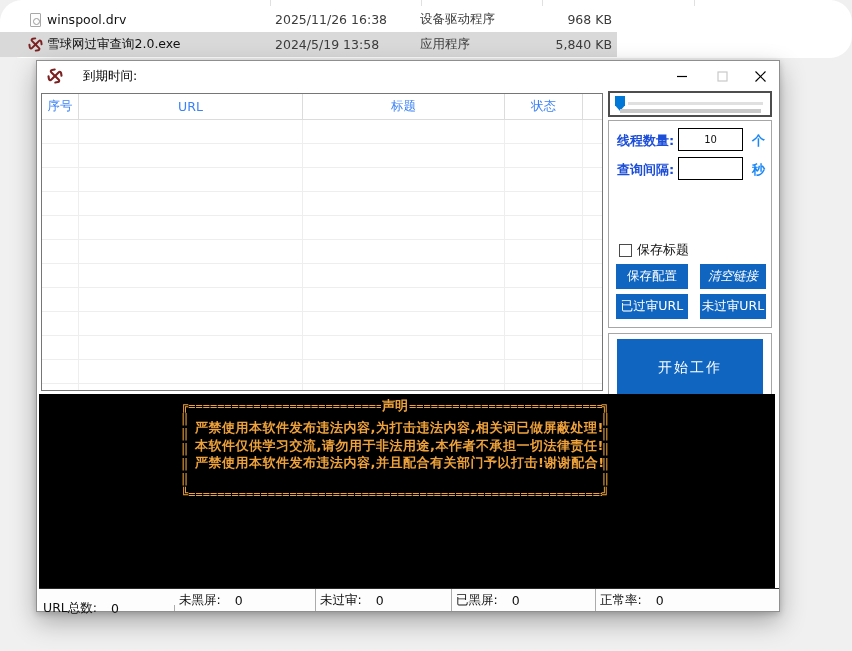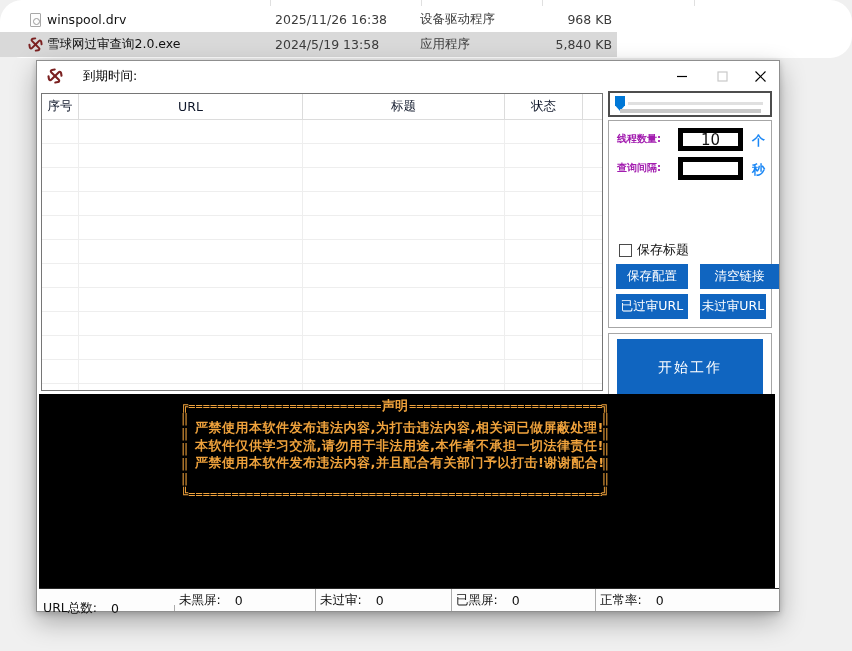--- a/index.html
+++ b/index.html
@@ -32,55 +32,55 @@
   #titlebar { left:0; top:0; width:100%; height:30px; background:#fff; display:flex; align-items:center; }
   #title-icon { position:absolute; left:10px; top:7px; width:16px; height:16px; }
   #window-title { position:absolute; left:46px; top:7px; font-size:12.5px; color:#000; }
   .tb-btn { position:absolute; top:0; width:34px; height:30px; display:flex; align-items:center; justify-content:center; }
   #btn-min   { right:80px; }
   #btn-max   { right:40px; }
   #btn-close { right:2px; }
 
   
   #url-table { left:4px; top:32px; width:562px; height:298px; border:1px solid #767676; background:#fff; }
-  #table-header { display:flex; height:26px; font-size:12.5px; color:#0f172a; }
+  #table-header { display:flex; height:26px; font-size:12.5px; color:#3b82f6; }
   .th { display:flex; align-items:center; justify-content:center; border-right:1px solid #dcdcdc; border-bottom:1px solid #dcdcdc; height:100%; }
   .th:last-child { border-right:none; }
   #th-0 { width:37px; } #th-1 { width:224px; } #th-2 { width:202px; } #th-3 { width:78px; } #th-4 { flex:1; }
   #table-body {
     position:absolute; left:0; top:26px; right:0; bottom:0;
     background-image:repeating-linear-gradient(to bottom, transparent 0 23px, #eeeeee 23px 24px);
   }
   .v-grid { position:absolute; top:0; bottom:0; width:1px; background:#eeeeee; }
 
   
   .groupbox { position:absolute; background:#fff; }
   #slider-box { left:571px; top:30px; width:164px; height:26px; border:2px solid #4d4d4d; }
   #slider-thumb { position:absolute; left:5px; top:3px; width:10px; height:15px; background:#0078d7;
                   clip-path:polygon(0 0,100% 0,100% 62%,50% 100%,0 62%); }
   #slider-track { position:absolute; left:18px; right:7px; top:9px; height:3px; background:#e0e0e0; }
   #slider-bar   { position:absolute; left:10px; right:9px; bottom:2px; height:4px; background:#c9c9c9; }
 
   #main-box { left:571px; top:59px; width:164px; height:208px; border:1px solid #a6a6a6; }
   .field-row { position:absolute; left:0; width:100%; height:24px; }
-  .field-label { position:absolute; left:8px; top:4px; font-size:10px; color:#a21caf; font-weight:bold; }
-  .field-input { position:absolute; left:69px; top:0; width:65px; height:23px; border:5px solid #000000;
-                 font-size:15px; text-align:center; font-family:inherit; color:#111; background:#fff; }
+  .field-label { position:absolute; left:8px; top:4px; font-size:13px; color:#1d4ed8; font-weight:bold; }
+  .field-input { position:absolute; left:69px; top:0; width:65px; height:23px; border:1px solid #000000;
+                 font-size:10px; text-align:center; font-family:inherit; color:#111; background:#fff; }
   .field-unit { position:absolute; right:6px; top:4px; font-size:13px; color:#1b87f5; font-weight:bold; }
   #row-thread { top:7px; } #row-interval { top:36px; }
 
   #save-title-row { position:absolute; left:10px; top:120px; display:flex; align-items:center; gap:5px; }
   #save-title-checkbox { width:13px; height:13px; border:1px solid #4a4a4a; background:#fff; }
   #save-title-label { font-size:13px; color:#111; }
 
   .small-btn { position:absolute; width:72px; height:25px; background:#1065c0; color:#fff;
                font-size:12.5px; display:flex; align-items:center; justify-content:center;
                font-family:inherit; border:none; }
   #btn-save-config { left:7px;  top:143px; }
-  #btn-clear-links { left:91px; top:143px; width:79px; }
+  #btn-clear-links { left:91px; top:143px; width:66px;font-style:italic; }
   #btn-approved    { left:7px;  top:173px; }
   #btn-unapproved  { left:91px; top:173px; width:66px; }
 
   #start-box { left:571px; top:272px; width:164px; height:72px; border:1px solid #a6a6a6; }
   #btn-start { position:absolute; left:8px; right:8px; top:5px; bottom:7px; background:#1065c0;
                color:#fff; font-size:14px; display:flex; align-items:center; justify-content:center;
                font-family:inherit; border:none; letter-spacing:2px; }
 
   
   #console { left:2px; top:333px; width:736px; height:194px; background:#000; overflow:hidden; }

